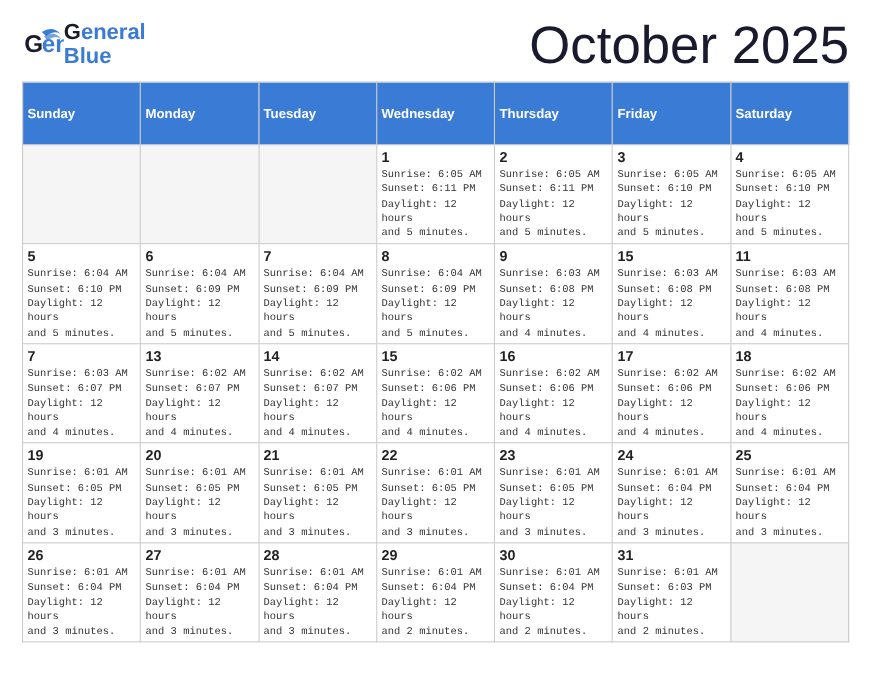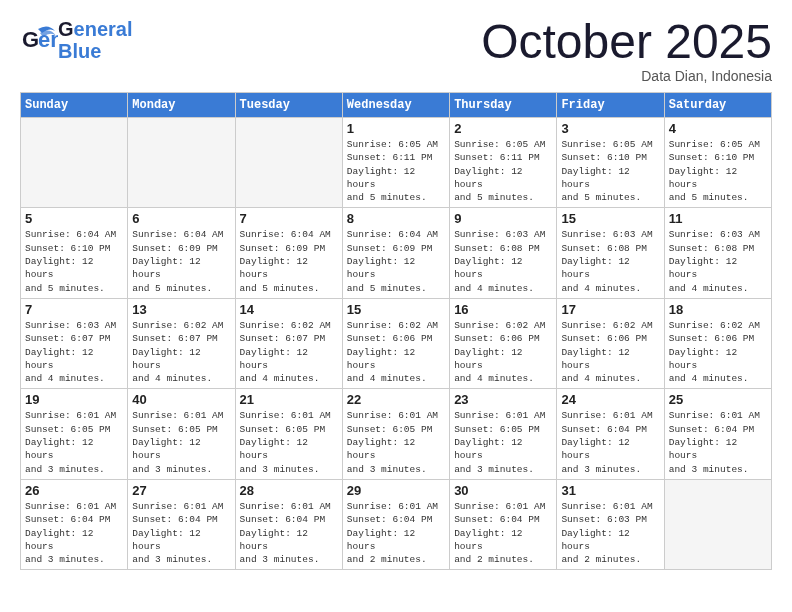--- a/index.html
+++ b/index.html
@@ -42,24 +42,23 @@
     .calendar {
       width: 100%;
       border-collapse: collapse;
       table-layout: fixed;
     }
     .calendar th {
       background: #3a7bd5;
       color: #fff;
       font-size: 12px;
       font-weight: bold;
-      padding: 5px 4px;
+      padding: 21px 4px;
       text-align: left;
       border: 1px solid #ccc;
-      font-family: Liberation Mono, monospace;
     }
     .calendar td {
       border: 1px solid #ccc;
       vertical-align: top;
       padding: 3px 4px;
       height: 86px;
       background: #fff;
     }
     .calendar td.empty {
       background: #f5f5f5;
@@ -99,21 +98,20 @@
       </svg>
       <div>
         <div style="font-size:20px;font-weight:bold;color:#1a1a2e;line-height:1.1;">
           <span style="color:#1a1a2e">G</span><span style="color:#3a7bd5">eneral</span>
         </div>
         <div style="font-size:20px;font-weight:bold;color:#3a7bd5;line-height:1.1;">Blue</div>
       </div>
     </div>
     <div class="title-block">
       <div class="month-title">October 2025</div>
-      <div class="subtitle">Data Dian, Indonesia</div>
     </div>
   </div>
 
   <table class="calendar">
     <thead>
       <tr>
         <th>Sunday</th>
         <th>Monday</th>
         <th>Tuesday</th>
         <th>Wednesday</th>
@@ -260,21 +258,21 @@
         </tr>
         <tr>
           <td>
             <span class="day-num">19</span>
             <div class="day-info" style="white-space: pre-line;">Sunrise: 6:01 AM
 Sunset: 6:05 PM
 Daylight: 12 hours
 and 3 minutes.</div>
           </td>
           <td>
-            <span class="day-num">40</span>
+            <span class="day-num">20</span>
             <div class="day-info" style="white-space: pre-line;">Sunrise: 6:01 AM
 Sunset: 6:05 PM
 Daylight: 12 hours
 and 3 minutes.</div>
           </td>
           <td>
             <span class="day-num">21</span>
             <div class="day-info" style="white-space: pre-line;">Sunrise: 6:01 AM
 Sunset: 6:05 PM
 Daylight: 12 hours

